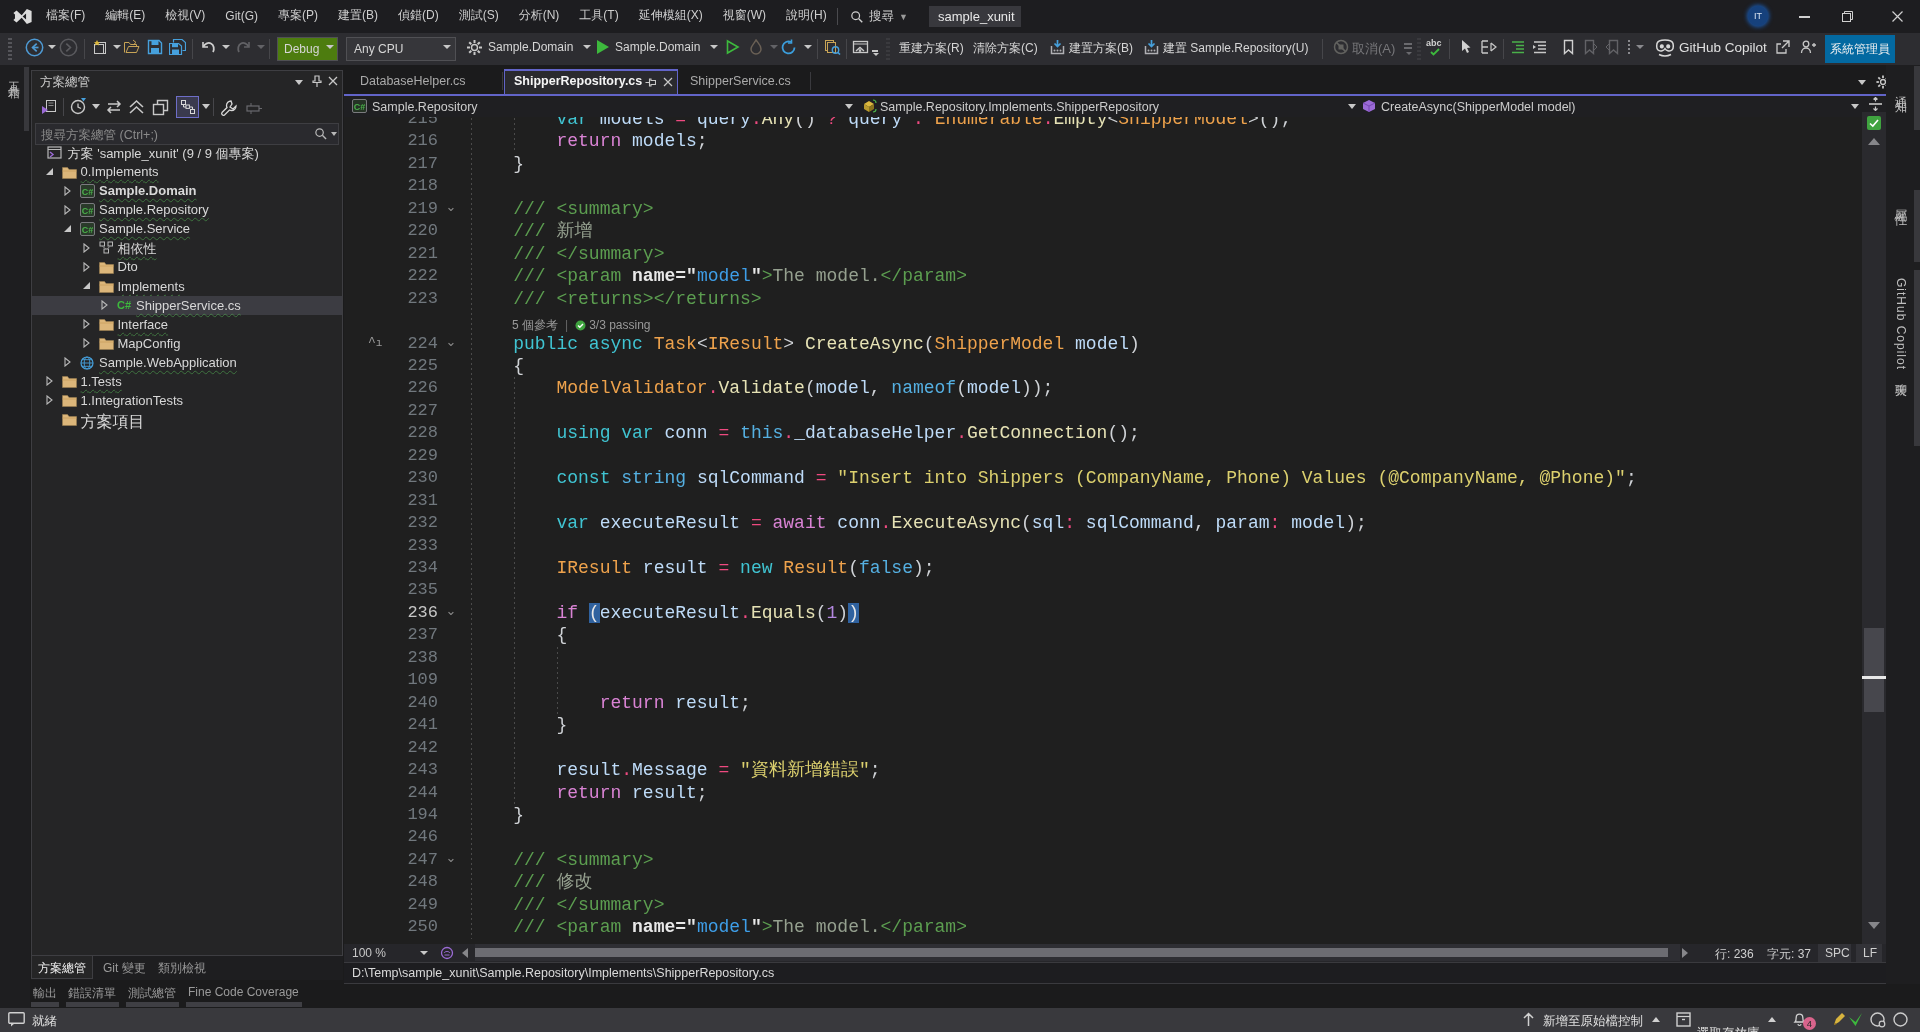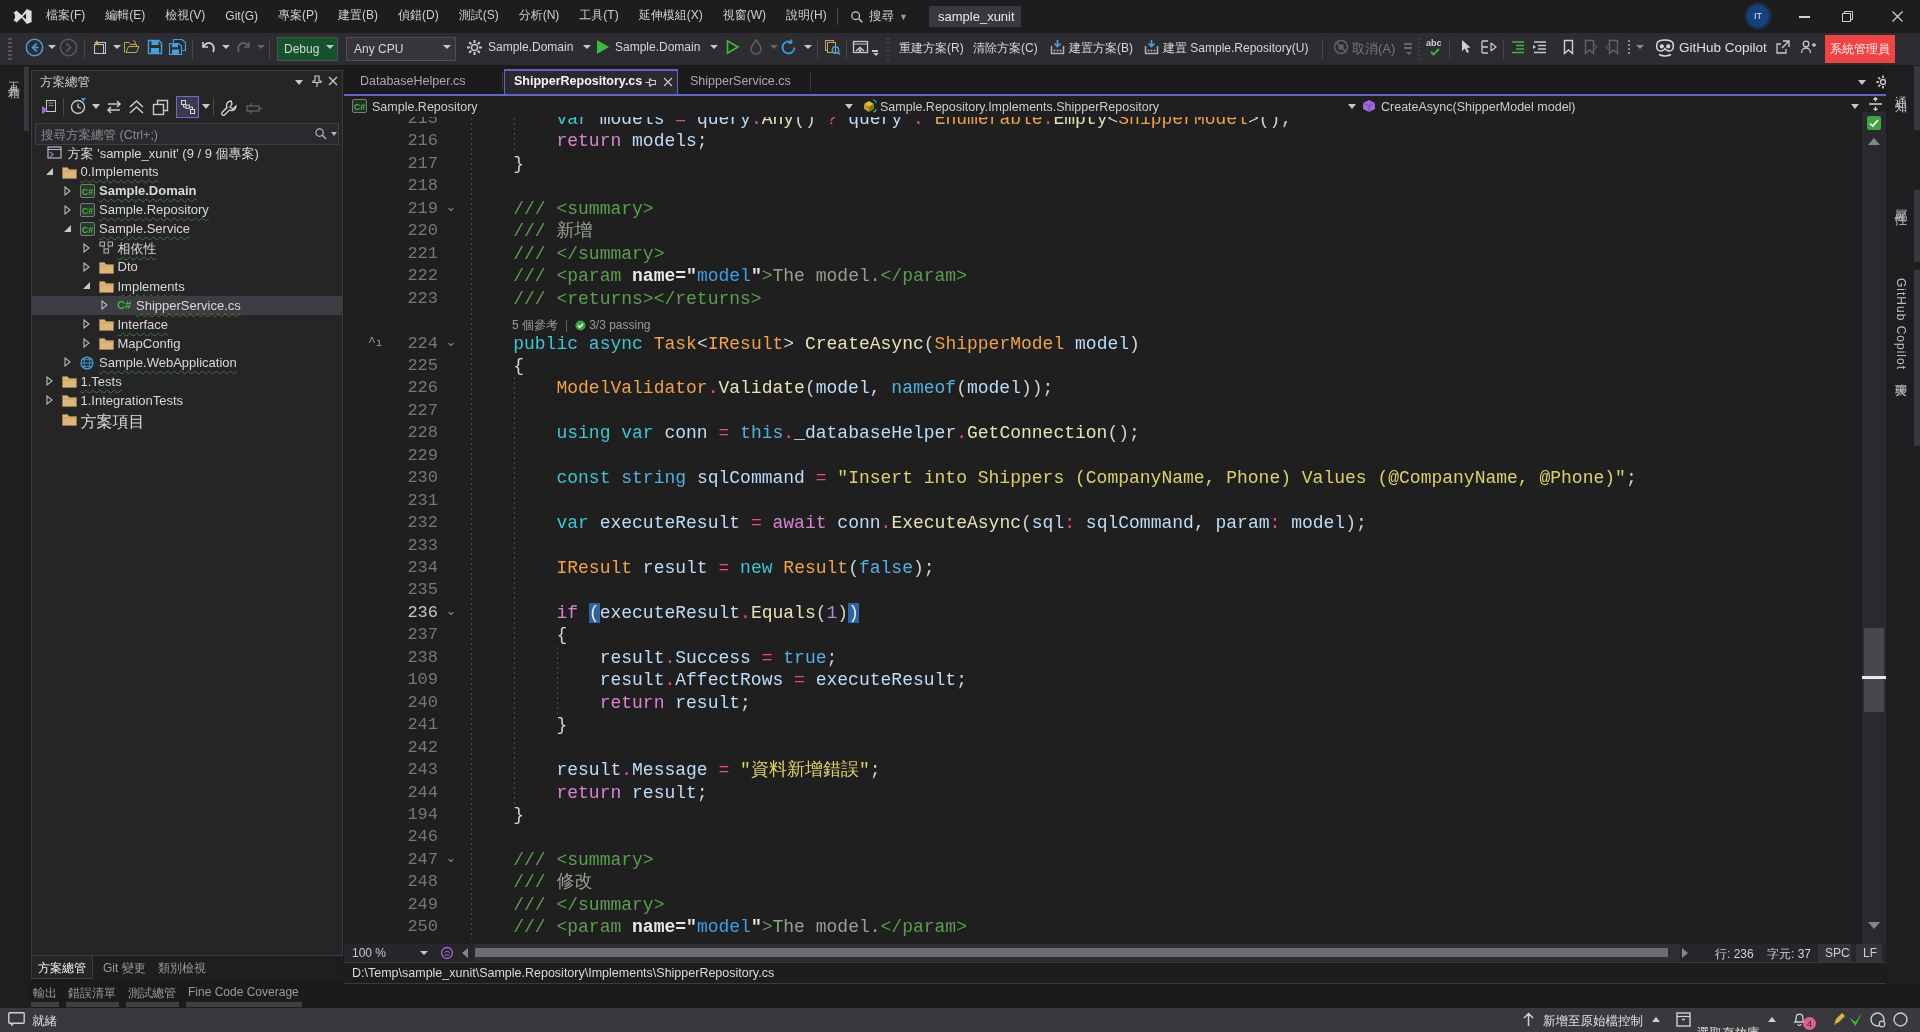--- a/index.html
+++ b/index.html
@@ -115,21 +115,21 @@
   </div>
 <div class="abs" style="left:222px;top:45px;width:0;height:0;border-left:4px solid transparent;border-right:4px solid transparent;border-top:4.5px solid #c8c8c8;"></div>
 <div class="abs" style="left:235px;top:39px">
     <svg width="17" height="16" viewBox="0 0 17 16">
       <path d="M14 3 L14 8 L9 8" fill="none" stroke="#626266" stroke-width="1.6"></path>
       <path d="M13.5 7.5 C12 4.5 8.5 3 6 4.5 C3 6.2 2.5 10 4 13" fill="none" stroke="#626266" stroke-width="1.8"></path>
     </svg>
   </div>
 <div class="abs" style="left:257px;top:45px;width:0;height:0;border-left:4px solid transparent;border-right:4px solid transparent;border-top:4.5px solid #626266;"></div>
 <div class="abs" style="left:269px;top:39px;width:1px;height:20px;background:#46464a;"></div>
-<div class="abs r" style="left:277px;top:37px;width:61px;height:24px;background:#14532d;border:1px solid #505054;">
+<div class="abs r" style="left:277px;top:37px;width:61px;height:24px;background:#4d7c0f;border:1px solid #505054;">
     <span class="tbtxt" style="margin-left:6px">Debug</span>
   </div>
 <div class="abs" style="left:326px;top:45px;width:0;height:0;border-left:4px solid transparent;border-right:4px solid transparent;border-top:4.5px solid #c8c8c8;"></div>
 <div class="abs r" style="left:346px;top:37px;width:110px;height:24px;background:#36363a;border:1px solid #505054;">
     <span class="tbtxt" style="margin-left:7px">Any CPU</span>
   </div>
 <div class="abs" style="left:443px;top:45px;width:0;height:0;border-left:4px solid transparent;border-right:4px solid transparent;border-top:4.5px solid #c8c8c8;"></div>
 <div class="abs" style="left:466px;top:39px">
     <svg width="17" height="17" viewBox="0 0 17 17">
       <circle cx="8.5" cy="8.5" r="3" fill="none" stroke="#c8c8c8" stroke-width="1.4"></circle>
@@ -292,21 +292,21 @@
       <path d="M8 2 L14 2 L14 8 M14 2 L7 9" fill="none" stroke="#c8c8c8" stroke-width="1.4"></path>
     </svg>
   </div>
 <div class="abs" style="left:1800px;top:39px">
     <svg width="17" height="16" viewBox="0 0 17 16">
       <circle cx="6" cy="5" r="2.8" fill="none" stroke="#c8c8c8" stroke-width="1.3"></circle>
       <path d="M1.5 14 C1.5 10.5 4 9 6 9 C8 9 10.5 10.5 10.5 14" fill="none" stroke="#c8c8c8" stroke-width="1.3"></path>
       <path d="M12 6 L16 6 M14 4 L14 8" stroke="#c8c8c8" stroke-width="1.3"></path>
     </svg>
   </div>
-<div class="abs r" style="left:1825px;top:35px;width:70px;height:28px;background:#ef4444;color:#f0f0f0;font-size:12px;justify-content:center;">系統管理員</div>
+<div class="abs r" style="left:1825px;top:35px;width:70px;height:28px;background:#0369a1;color:#f0f0f0;font-size:12px;justify-content:center;">系統管理員</div>
 <div class="abs" style="left:0;top:65px;width:30px;height:943px;background:#1e1e20;"></div>
 <div class="abs" style="left:24px;top:67px;width:5px;height:64px;background:#38383c;"></div>
 <div class="abs vert" style="left:8px;top:72px;width:14px;height:70px;font-size:12px;color:#b8b8b8;letter-spacing:3px;">工具箱</div>
 <div class="abs" style="left:31px;top:70px;width:312px;height:886px;background:#252526;border:1px solid #3e3e42;"></div>
 <span class="abs" style="left:40px;top:74px;font-size:12.5px;color:#cccccc;">方案總管</span>
 <div class="abs" style="left:295px;top:80px;width:0;height:0;border-left:4px solid transparent;border-right:4px solid transparent;border-top:5px solid #c8c8c8;"></div>
 <svg class="abs" style="left:311px;top:75px" width="12" height="13" viewBox="0 0 12 13">
     <path d="M4 1 L8 1 L8 6 L10 6 L10 7.5 L2 7.5 L2 6 L4 6 Z M6 7.5 L6 12" stroke="#c8c8c8" fill="none" stroke-width="1.2"></path>
   </svg>
 <svg class="abs" style="left:328px;top:76px" width="10" height="10" viewBox="0 0 10 10">
@@ -587,23 +587,21 @@
 <div class="lnum" style="left:42.0px;top:417.55px;color:#71787e">233</div>
 <div class="lnum" style="left:42.0px;top:440.00px;color:#71787e">234</div>
 <div class="codeline" style="left:126.0px;top:440.00px;">        <i class="ty" style="font-style:normal">IResult</i> <i class="id" style="font-style:normal">result</i> <i class="op" style="font-style:normal">=</i> <i class="kc" style="font-style:normal">new</i> <i class="ty" style="font-style:normal">Result</i><i class="pu" style="font-style:normal">(</i><i class="kb" style="font-style:normal">false</i><i class="pu" style="font-style:normal">);</i></div>
 <div class="lnum" style="left:42.0px;top:462.45px;color:#71787e">235</div>
 <div class="lnum" style="left:42.0px;top:484.90px;color:#c6c6c6">236</div>
 <div class="fold" style="left:100.0px;top:485.90px;">⌄</div>
 <div class="codeline" style="left:126.0px;top:484.90px;">        <i class="kp" style="font-style:normal">if</i> <i class="hb" style="font-style:normal">(</i><i class="id" style="font-style:normal">executeResult</i><i class="op" style="font-style:normal">.</i><i class="me" style="font-style:normal">Equals</i><i class="pu" style="font-style:normal">(</i><i class="nm" style="font-style:normal">1</i><i class="pu" style="font-style:normal">)</i><i class="hb" style="font-style:normal">)</i></div>
 <div class="lnum" style="left:42.0px;top:507.35px;color:#71787e">237</div>
 <div class="codeline" style="left:126.0px;top:507.35px;">        <i class="pu" style="font-style:normal">{</i></div>
 <div class="lnum" style="left:42.0px;top:529.80px;color:#71787e">238</div>
-<div class="codeline" style="left:126.0px;top:529.80px;">            <i class="id" style="font-style:normal">result</i><i class="op" style="font-style:normal">.</i><i class="id" style="font-style:normal">Success</i> <i class="op" style="font-style:normal">=</i> <i class="kb" style="font-style:normal">true</i><i class="pu" style="font-style:normal">;</i></div>
 <div class="lnum" style="left:42.0px;top:552.25px;color:#71787e">109</div>
-<div class="codeline" style="left:126.0px;top:552.25px;">            <i class="id" style="font-style:normal">result</i><i class="op" style="font-style:normal">.</i><i class="id" style="font-style:normal">AffectRows</i> <i class="op" style="font-style:normal">=</i> <i class="id" style="font-style:normal">executeResult</i><i class="pu" style="font-style:normal">;</i></div>
 <div class="lnum" style="left:42.0px;top:574.70px;color:#71787e">240</div>
 <div class="codeline" style="left:126.0px;top:574.70px;">            <i class="kp" style="font-style:normal">return</i> <i class="id" style="font-style:normal">result</i><i class="pu" style="font-style:normal">;</i></div>
 <div class="lnum" style="left:42.0px;top:597.15px;color:#71787e">241</div>
 <div class="codeline" style="left:126.0px;top:597.15px;">        <i class="pu" style="font-style:normal">}</i></div>
 <div class="lnum" style="left:42.0px;top:619.60px;color:#71787e">242</div>
 <div class="lnum" style="left:42.0px;top:642.05px;color:#71787e">243</div>
 <div class="codeline" style="left:126.0px;top:642.05px;">        <i class="id" style="font-style:normal">result</i><i class="op" style="font-style:normal">.</i><i class="id" style="font-style:normal">Message</i> <i class="op" style="font-style:normal">=</i> <i class="st" style="font-style:normal">"資料新增錯誤"</i><i class="pu" style="font-style:normal">;</i></div>
 <div class="lnum" style="left:42.0px;top:664.50px;color:#71787e">244</div>
 <div class="codeline" style="left:126.0px;top:664.50px;">        <i class="kp" style="font-style:normal">return</i> <i class="id" style="font-style:normal">result</i><i class="pu" style="font-style:normal">;</i></div>
 <div class="lnum" style="left:42.0px;top:686.95px;color:#71787e">194</div>

